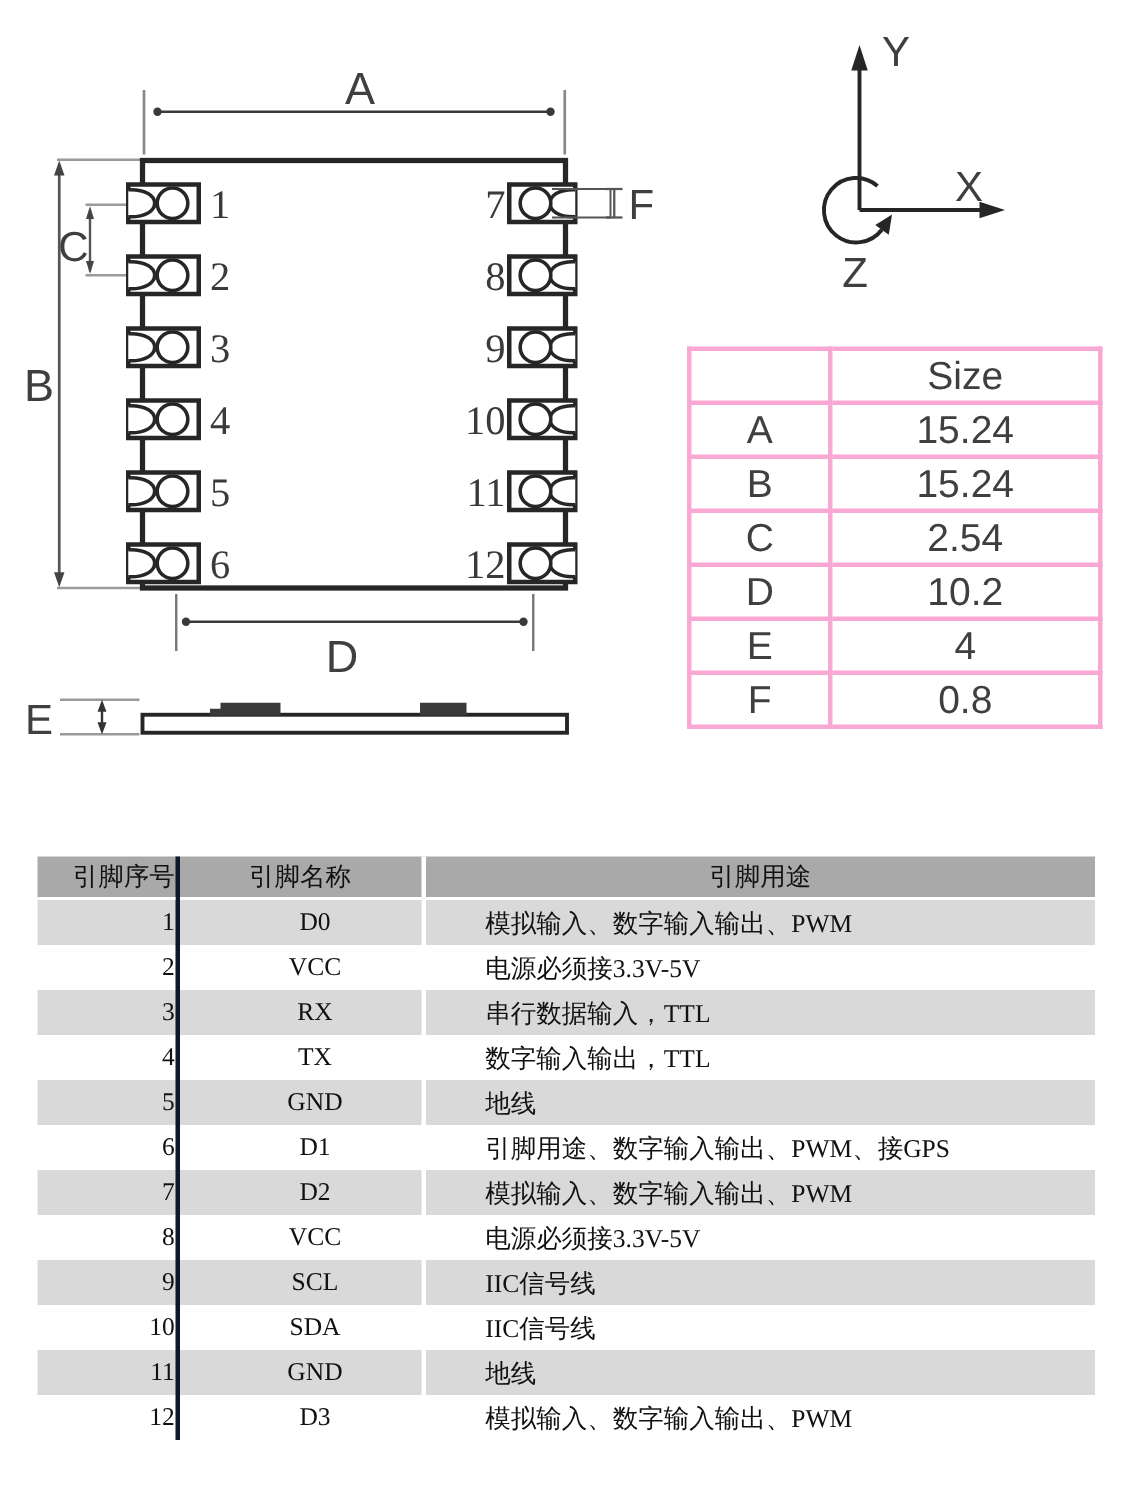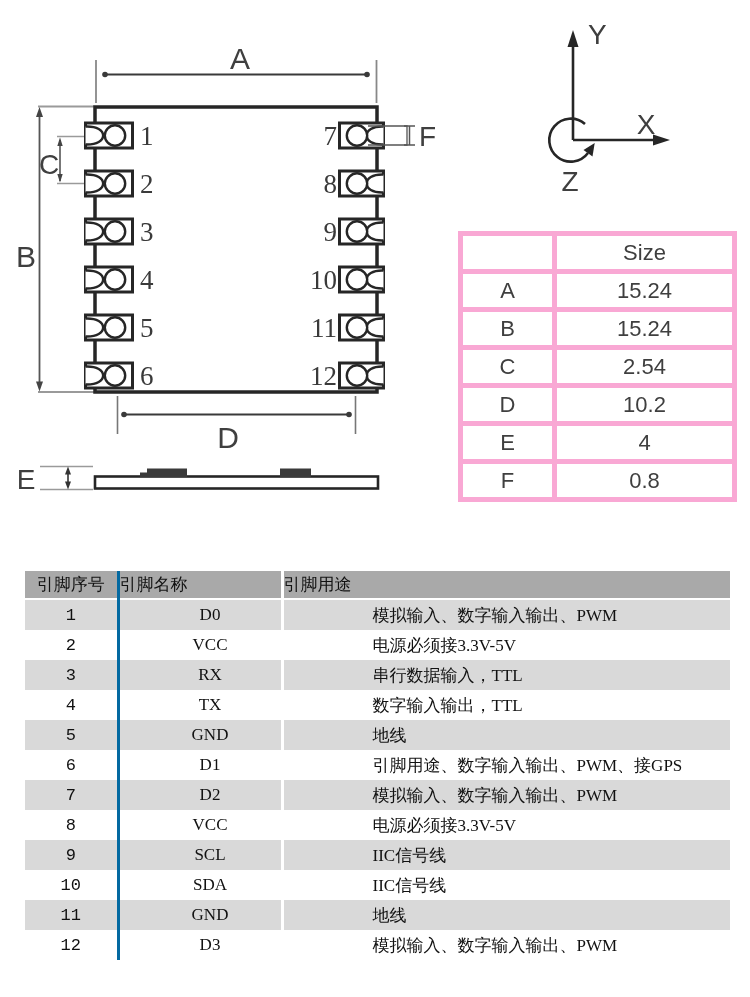--- a/index.html
+++ b/index.html
@@ -8,33 +8,33 @@
   
   #drawing-svg{position:absolute;left:0;top:0;}
   .dim-label{font-family:"Liberation Sans",sans-serif;font-weight:300;fill:#3f3f3f;font-size:30px;}
   .dim-label-sm{font-family:"Liberation Sans",sans-serif;font-weight:300;fill:#3f3f3f;font-size:28px;}
   .axis-label{font-family:"Liberation Sans",sans-serif;font-weight:300;fill:#3f3f3f;font-size:28px;}
   .pin-num{font-family:"Liberation Serif","DejaVu Serif",serif;fill:#3a3a3a;font-size:27px;}
   #units-label{position:absolute;right:19px;top:203px;font-size:25px;font-weight:300;
                color:#4a4a4a;letter-spacing:0.5px;}
   
   #size-table{position:absolute;left:458px;top:231px;border-collapse:collapse;table-layout:fixed;}
-  #size-table td,#size-table th{border:5px solid #f9a8d4;height:33px;text-align:center;
-      vertical-align:middle;font-size:22px;font-weight:300;color:#3f3f3f;padding:0;}
+  #size-table td,#size-table th{border:3px solid #f9a8d4;height:33px;text-align:center;
+      vertical-align:middle;font-size:26px;font-weight:300;color:#3f3f3f;padding:0;}
   
   #pin-table{position:absolute;left:25px;top:571px;width:705px;border-collapse:collapse;
       table-layout:fixed;font-family:"Liberation Serif","DejaVu Serif",serif;color:#111;}
   #pin-table th{background:#a9a9a9;height:27px;font-weight:normal;font-size:17px;
       border-bottom:2px solid #fff;padding:0;}
   #pin-table td{height:30px;font-size:17px;padding:0;vertical-align:middle;}
-  #pin-table th:nth-child(1),#pin-table td:nth-child(1){border-right:3px solid #0369a1;text-align:center;font-family:Liberation Mono, monospace;}
+  #pin-table th:nth-child(1),#pin-table td:nth-child(1){border-right:3px solid #0f172a;text-align:right;}
   #pin-table th:nth-child(2),#pin-table td:nth-child(2){border-right:3px solid #fff;}
   #pin-table td:nth-child(2){padding-left:20px;text-align:center;}
-  #pin-table td:nth-child(3){padding-left:89px;text-align:left;margin-top:31px;}
-  #pin-table th{text-align:left;}
+  #pin-table td:nth-child(3){padding-left:40px;text-align:left;margin-top:31px;}
+  #pin-table th{text-align:center;}
   #pin-table tbody tr:nth-child(odd){background:#d9d9d9;}
   #pin-table tbody tr:nth-child(even){background:#ffffff;}
 </style>
 </head>
 <body>
 
 <div id="page">
 
   <svg id="drawing-svg" width="750" height="540" viewBox="0 0 750 540">
 

